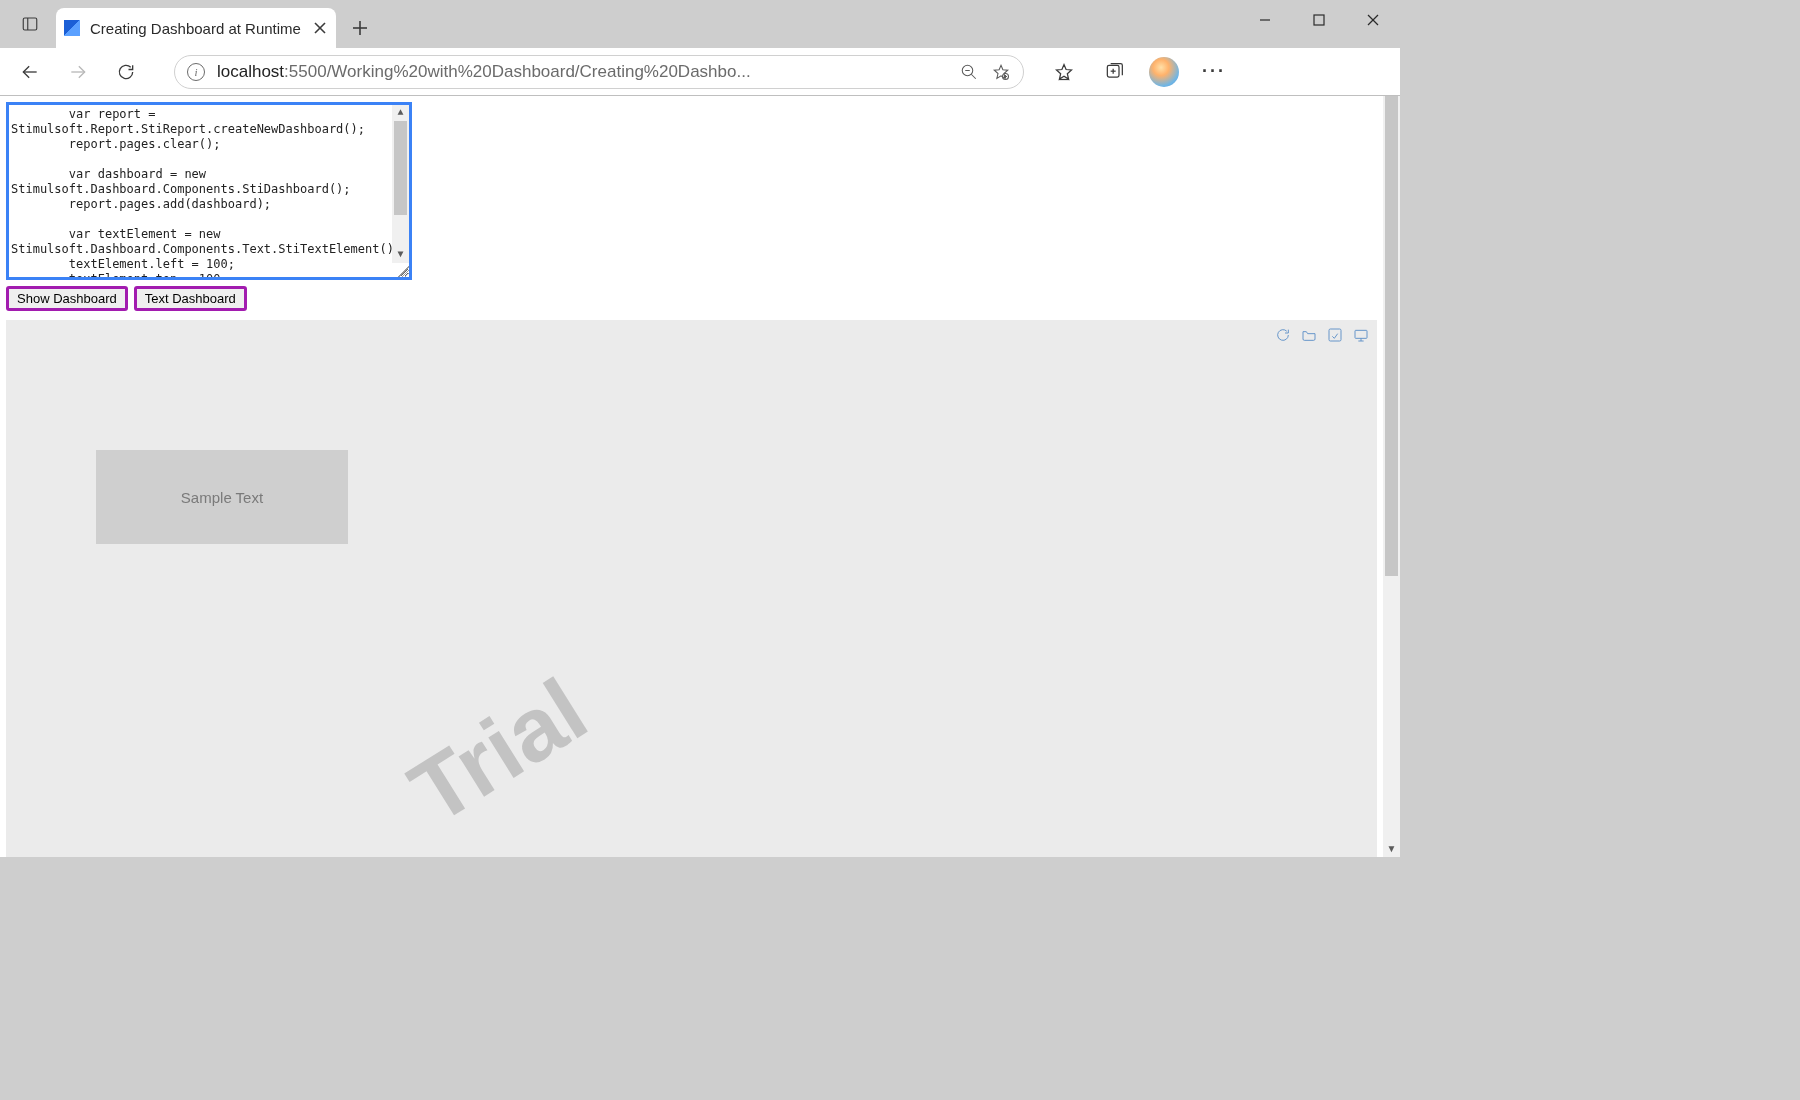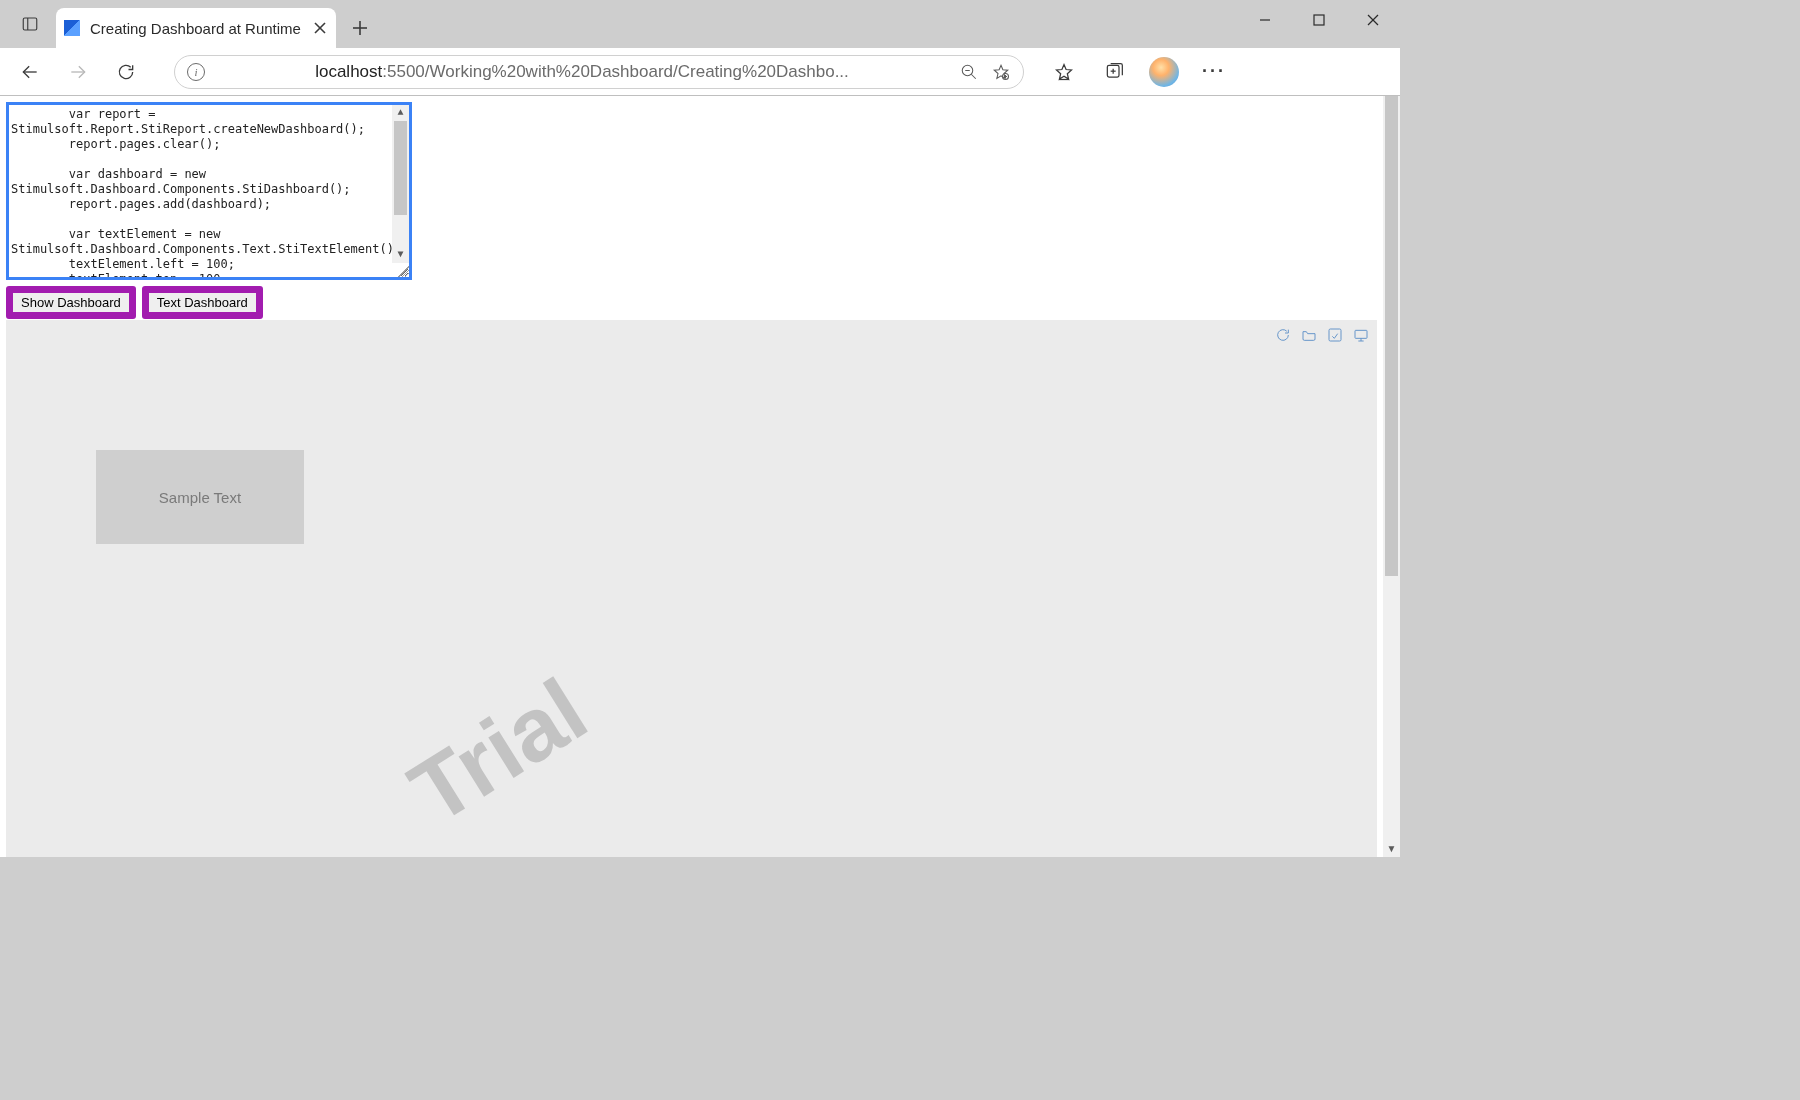--- a/index.html
+++ b/index.html
@@ -107,21 +107,20 @@
     display:flex; align-items:center; justify-content:center;
     font-size: 11px; color:#6b6b6b; font-style: italic; font-family: Georgia, serif;
   }
   .address-bar .url {
     flex: 1;
     font-size: 17px;
     color: #6b6b6b;
     white-space: nowrap;
     overflow: hidden;
     text-overflow: ellipsis;
-    text-align: center;
   }
   .address-bar .url .host { color: #222; }
   .address-bar .act-icon { width: 20px; height:20px; display:flex; align-items:center; justify-content:center; }
   .address-bar .act-icon svg { width:18px; height:18px; stroke:#5b5b5b; stroke-width:1.4; fill:none; }
   .toolbar-right {
     display:flex; align-items:center; gap: 6px;
     margin-left: 10px;
   }
   .toolbar-right .tb-btn {
     width:44px; height:40px;
@@ -200,21 +199,21 @@
 
   .btn-row {
     position: absolute;
     left: 6px; top: 190px;
     display: flex; gap: 6px;
   }
   .btn-row button {
     font-size: 13px;
     padding: 2px 8px;
     background: #efefef;
-    border: 7px solid #a21caf;
+    border: 3px solid #a21caf;
     border-radius: 3px;
     cursor: pointer;
   }
 
   .dashboard-viewer {
     position: absolute;
     left: 6px; top: 224px;
     right: 23px;
     bottom: -200px;
     background: #ebebeb;
@@ -225,21 +224,21 @@
   }
   .viewer-toolbar .vt {
     width:20px; height:18px;
     display:flex; align-items:center; justify-content:center;
   }
   .viewer-toolbar .vt svg { width:16px; height:16px; stroke:#5c8fc7; stroke-width:1.4; fill:none; }
 
   .text-element {
     position:absolute;
     left: 90px; top: 130px;
-    width: 208px; height: 94px;
+    width: 252px; height: 94px;
     background: #cfcfcf;
     display:flex; align-items:center; justify-content:center;
     color:#7a7a7a;
     font-size:15px;
   }
 
   .watermark {
     position:absolute;
     left: 400px; top: 380px;
     font-size: 90px;

